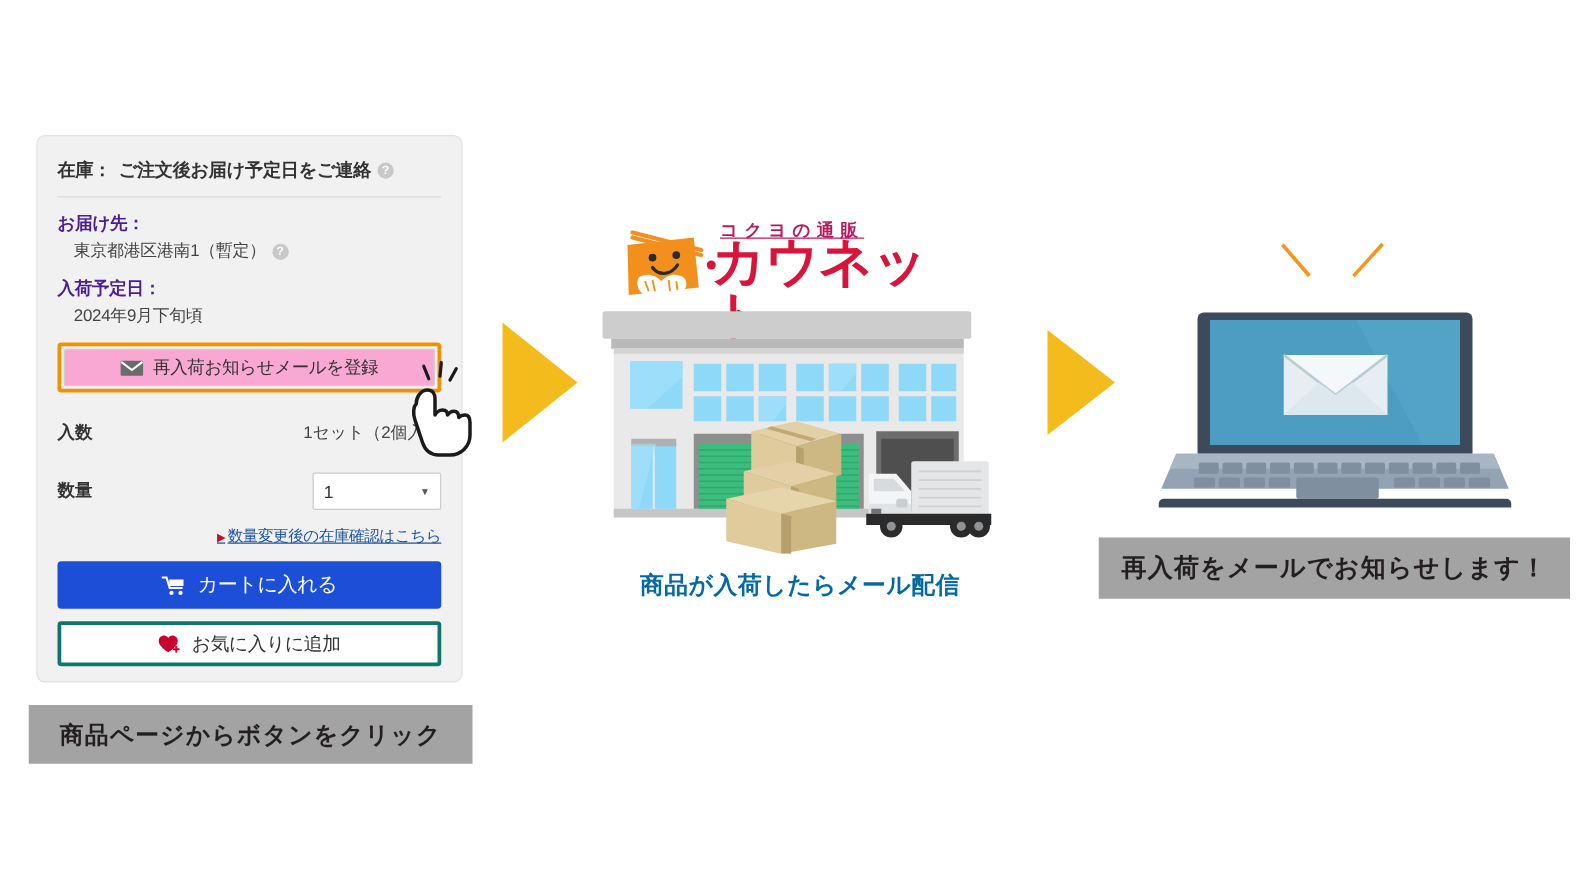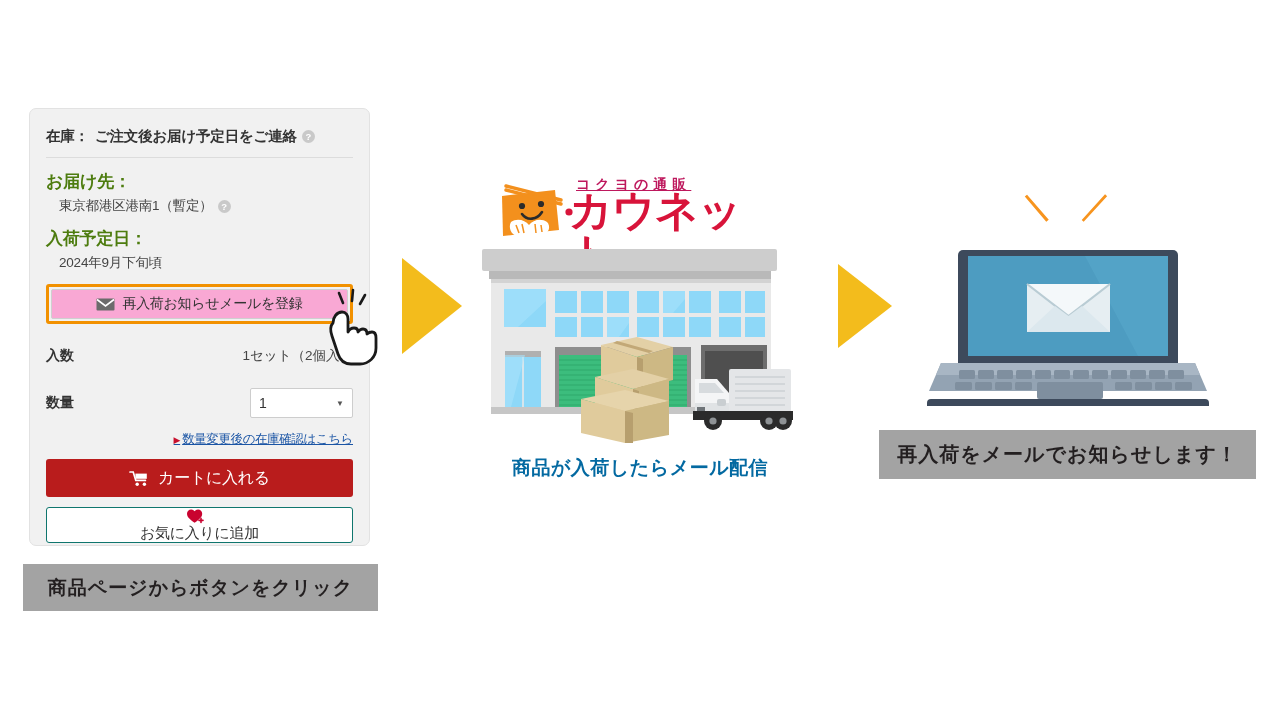--- a/index.html
+++ b/index.html
@@ -24,21 +24,21 @@
     font-size: 14.5px; font-weight: bold; color: #333;
     letter-spacing: -0.2px; white-space: nowrap;
     display: flex; align-items: center;
   }
   .qmark {
     display: inline-block; width: 13px; height: 13px; border-radius: 50%;
     background: #c9c9c9; color: #fff; font-size: 9.5px; font-weight: bold;
     text-align: center; line-height: 13px; margin-left: 5px; flex: none;
   }
   .hr { height: 1px; background: #dcdcdc; margin: 11px 0 12px 0; }
-  .lbl { font-size: 17px; font-weight: bold; color: #4d7c0f; letter-spacing: -0.2px; }
+  .lbl { font-size: 14px; font-weight: bold; color: #4c1d95; letter-spacing: -0.2px; }
   .val {
     font-size: 13.5px; color: #444; padding-left: 13px; margin-top: 4px;
     display: flex; align-items: center; letter-spacing: -0.2px;
   }
   .blk { margin-bottom: 12px; }
 
   
   #mail-btn-wrap {
     position: relative; margin-top: 2px;
     border: 3px solid #f29100; border-radius: 3px;
@@ -66,29 +66,29 @@
   .caret { font-size: 8px; color: #555; }
 
   #stock-link {
     margin-top: 13px; text-align: right;
     font-size: 12.5px; color: #1b55a5; text-decoration: underline;
     letter-spacing: -0.4px;
   }
   #stock-link .tri { color: #c8102e; text-decoration: none; font-size: 9px; margin-right: 2px; }
 
   #cart-btn {
-    margin-top: 11px; height: 38px; background: #b91c1c; border-radius: 3px;
+    margin-top: 11px; height: 38px; background: #1d4ed8; border-radius: 3px;
     display: flex; align-items: center; justify-content: center;
     color: #fff; font-size: 16px; letter-spacing: -0.3px;
   }
   #fav-btn {
     margin-top: 10px; height: 36px; background: #fff;
-    border: 1px solid #0f766e; border-radius: 3px;
+    border: 3px solid #0f766e; border-radius: 3px;
     display: flex; align-items: center; justify-content: center;
-    color: #333; font-size: 15px; letter-spacing: -0.3px; flex-direction: column;
+    color: #333; font-size: 15px; letter-spacing: -0.3px;
   }
   .ico-gap { margin-right: 8px; display: flex; }
 
   
   #hand-cursor { position: absolute; left: 319px; top: 287px; width: 72px; height: 80px; }
 
   
   .yellow-cap {
     position: absolute; background: #a3a3a3;
     display: flex; align-items: center; justify-content: center;

